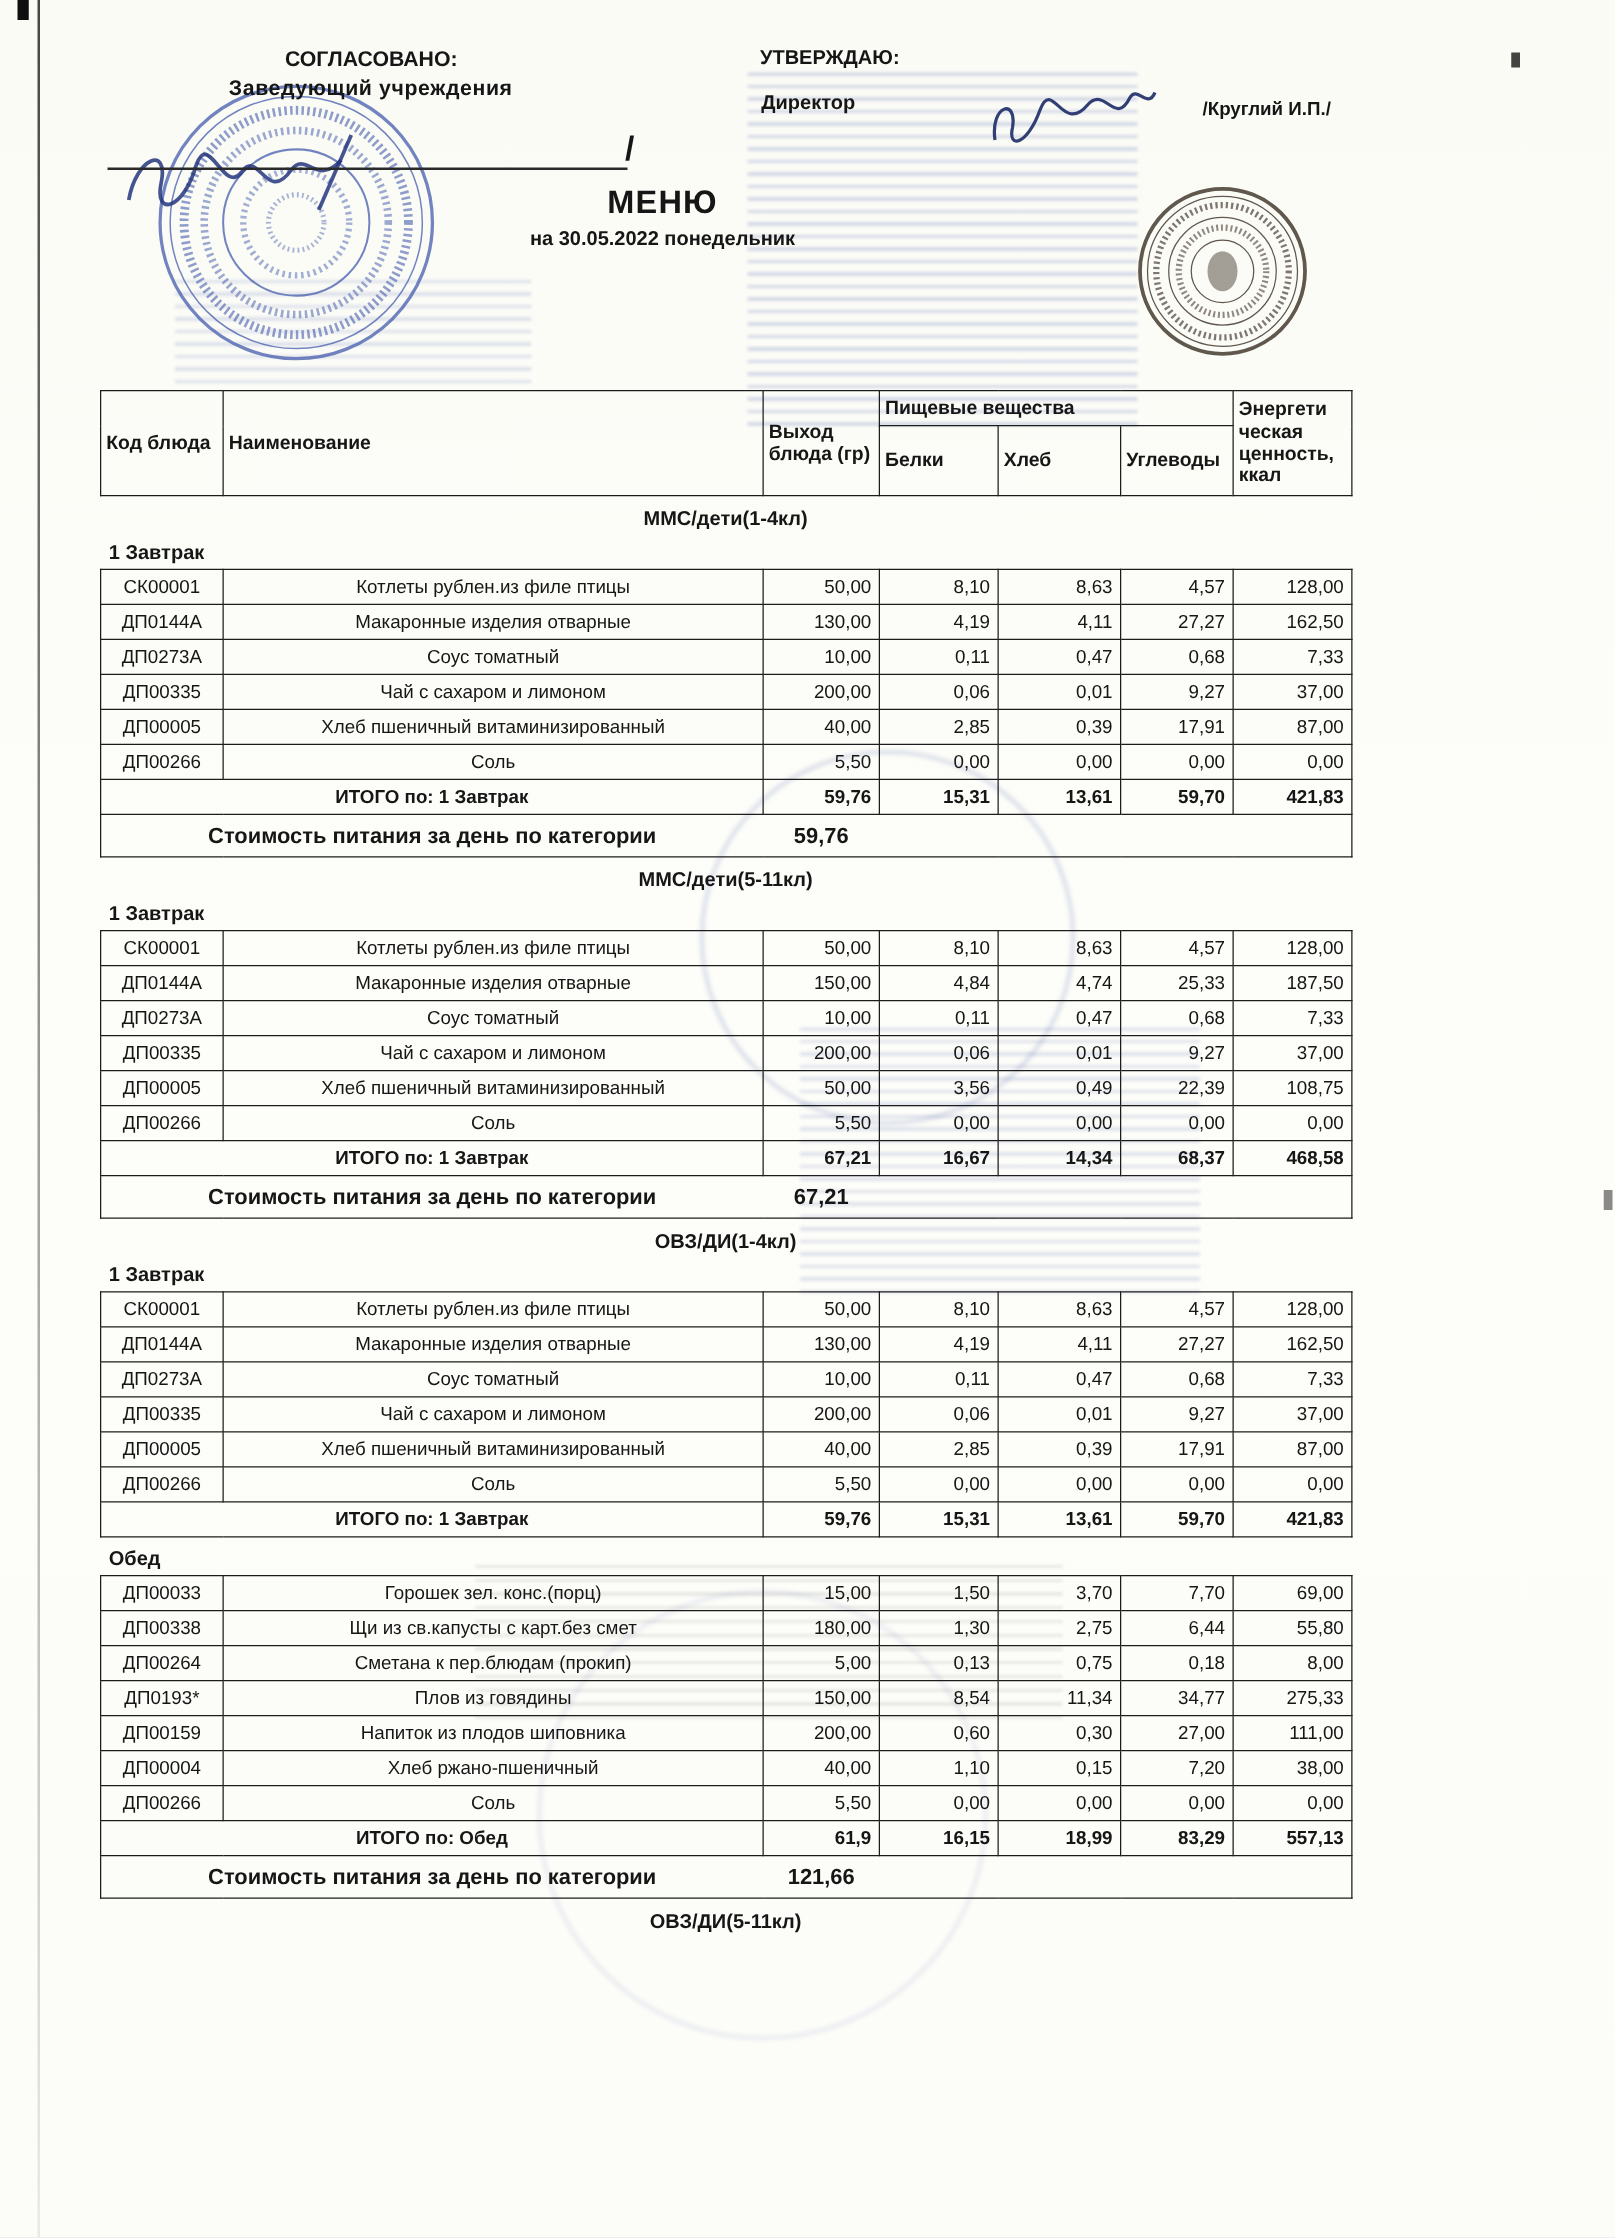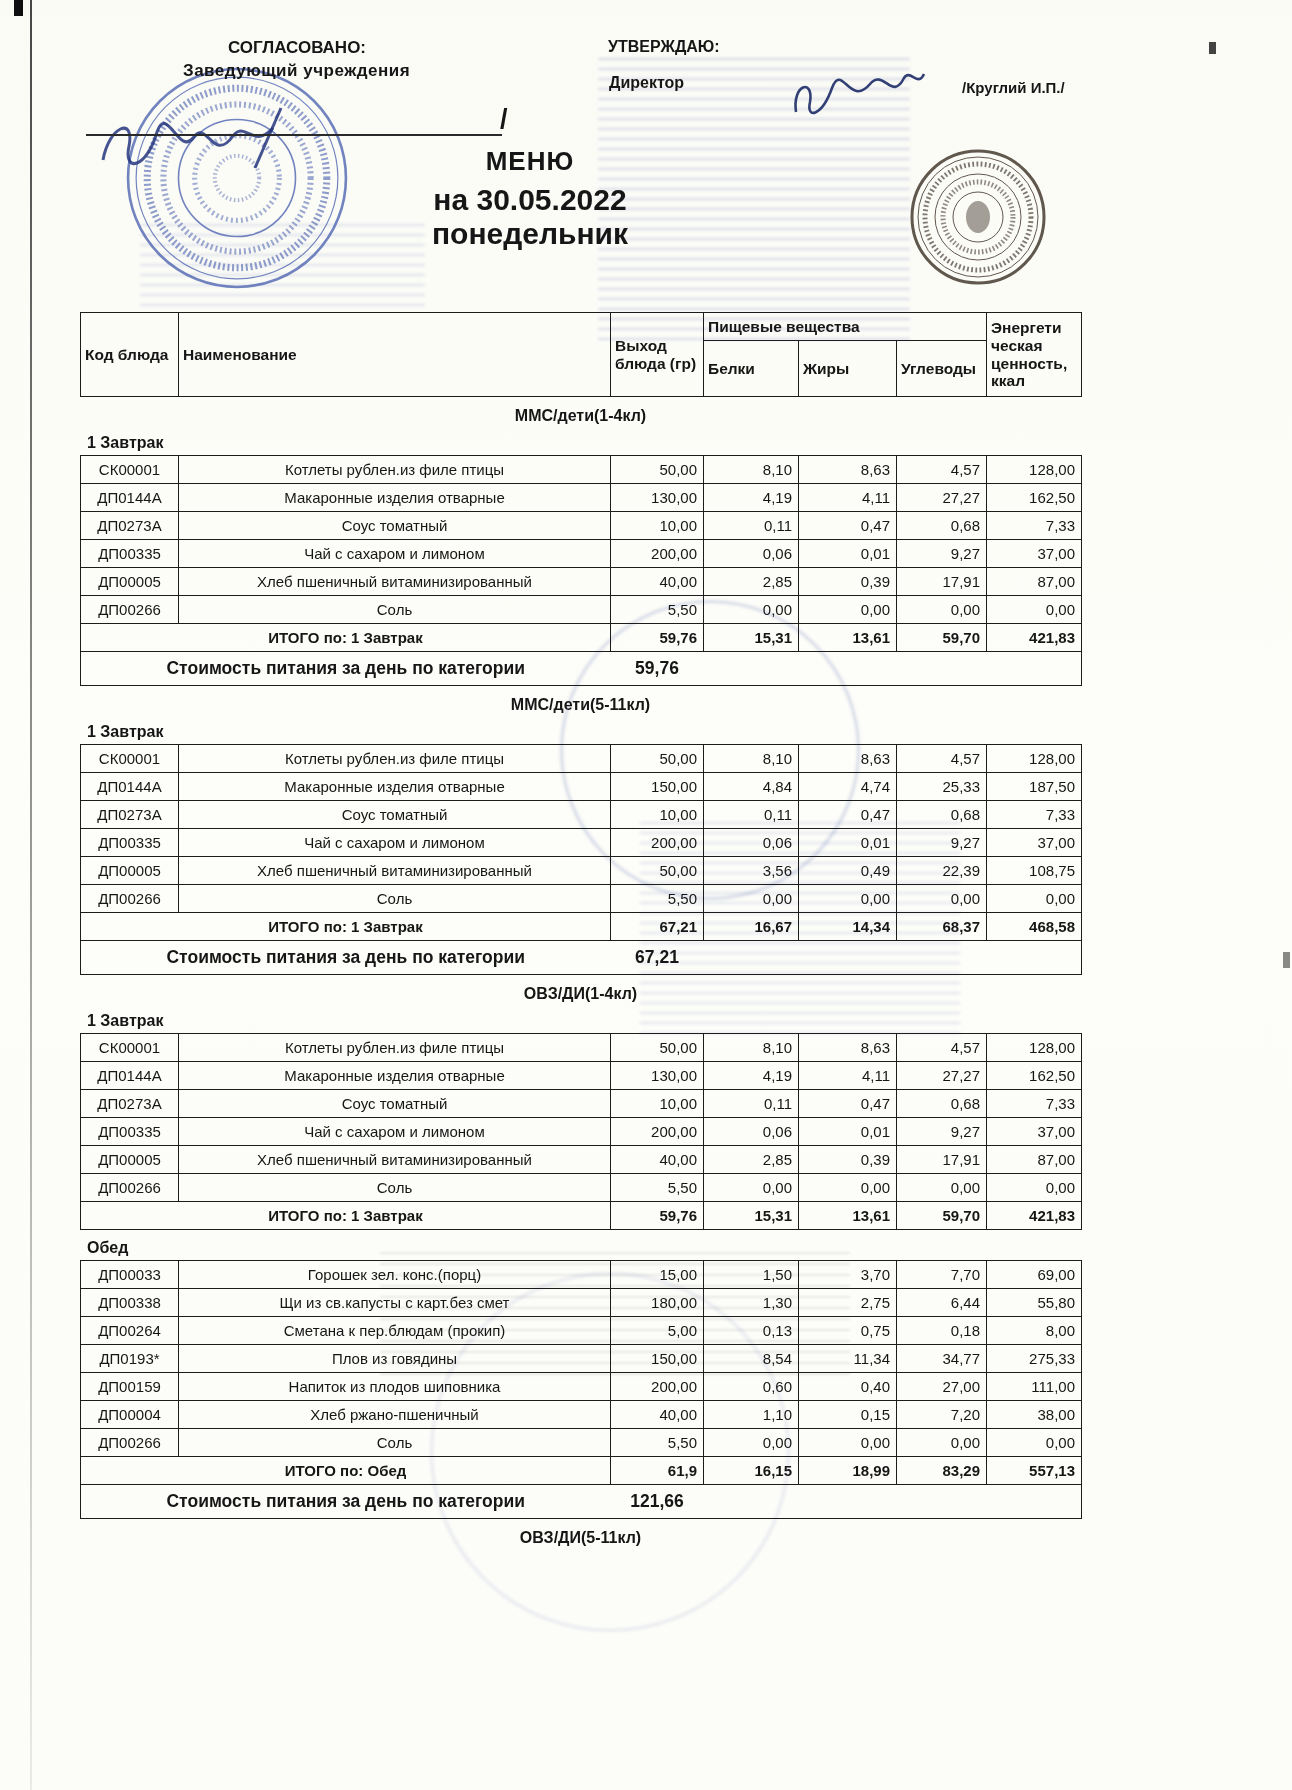--- a/index.html
+++ b/index.html
@@ -26,21 +26,21 @@
   .hdr-abs{position:absolute;z-index:3;font-weight:bold;white-space:nowrap;}
   .agreed-label{left:228px;top:38px;font-size:17px;}
   .agreed-role{left:183px;top:61px;font-size:17px;letter-spacing:.5px;}
   .approved-label{left:608px;top:38px;font-size:16px;}
   .approved-role{left:609px;top:74px;font-size:16px;}
   .approved-name{left:962px;top:79px;font-size:15px;}
   .sig-line{position:absolute;left:86px;top:134px;width:416px;border-bottom:2.5px solid #2a2a2a;z-index:3;}
   .sig-slash{left:500px;top:104px;font-size:27px;font-weight:bold;}
   .title-block{position:absolute;left:335px;top:146px;width:390px;text-align:center;z-index:3;}
   .doc-title{font-size:26px;font-weight:bold;letter-spacing:1px;}
-  .doc-subtitle{font-size:30px;font-weight:bold;margin-top:6px;}
+  .doc-subtitle{font-size:16px;font-weight:bold;margin-top:6px;}
   .stamp{position:absolute;z-index:2;}
 
   
   .content{position:absolute;left:80px;top:312px;width:1001px;z-index:2;}
   table.menu{border-collapse:collapse;table-layout:fixed;width:1001px;background:transparent;}
   .menu th,.menu td{border:1.5px solid #1c1c1c;}
   .menu th{font-size:15.5px;font-weight:bold;text-align:left;vertical-align:middle;
     padding:2px 4px;white-space:normal;line-height:1.15;overflow:hidden;word-break:break-word;}
   .menu .nutr{height:28px;}
   .menu .sub th{height:56px;}
@@ -133,21 +133,21 @@
       <tbody>
         <tr>
           <th rowspan="2">Код блюда</th>
           <th rowspan="2">Наименование</th>
           <th rowspan="2">Выход блюда (гр)</th>
           <th colspan="3" class="nutr">Пищевые вещества</th>
           <th rowspan="2">Энергети ческая ценность, ккал</th>
         </tr>
         <tr class="sub">
           <th>Белки</th>
-          <th>Жиры</th>
+          <th>Хлеб</th>
           <th>Углеводы</th>
         </tr>
       </tbody>
     </table>
 
     <div id="menu-sections">
         <div class="section-title">ММС/дети(1-4кл)</div>
         <div class="meal-label">1 Завтрак</div>
         <table class="menu">
           <colgroup>
@@ -434,21 +434,21 @@
               <td class="num">8,54</td>
               <td class="num">11,34</td>
               <td class="num">34,77</td>
               <td class="num">275,33</td>
             </tr>
             <tr class="dish-row">
               <td class="txt">ДП00159</td>
               <td class="txt">Напиток из плодов шиповника</td>
               <td class="num">200,00</td>
               <td class="num">0,60</td>
-              <td class="num">0,40</td>
+              <td class="num">0,30</td>
               <td class="num">27,00</td>
               <td class="num">111,00</td>
             </tr>
             <tr class="dish-row">
               <td class="txt">ДП00004</td>
               <td class="txt">Хлеб ржано-пшеничный</td>
               <td class="num">40,00</td>
               <td class="num">1,10</td>
               <td class="num">0,15</td>
               <td class="num">7,20</td>

